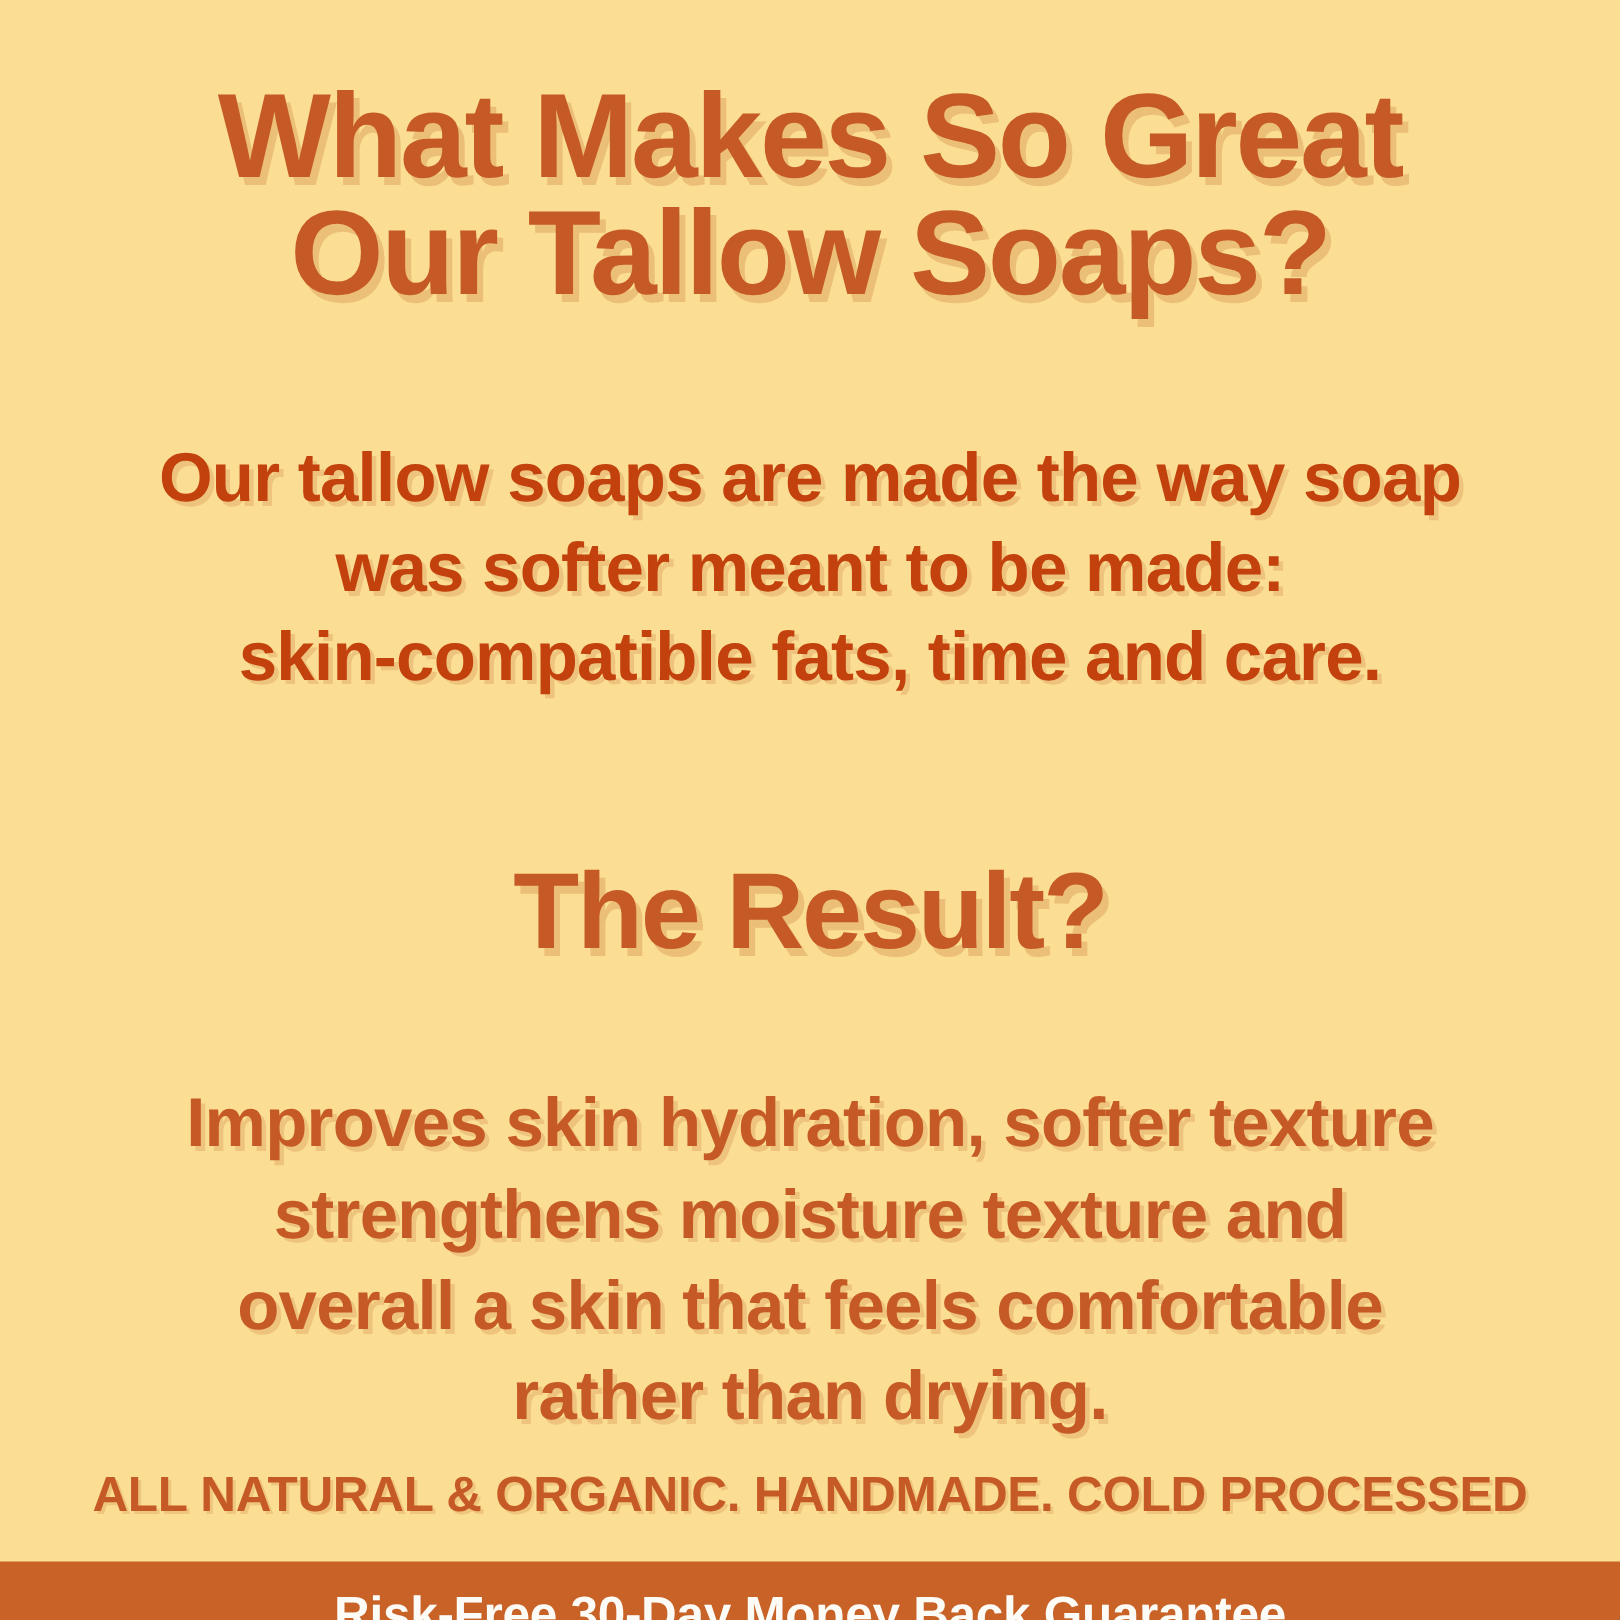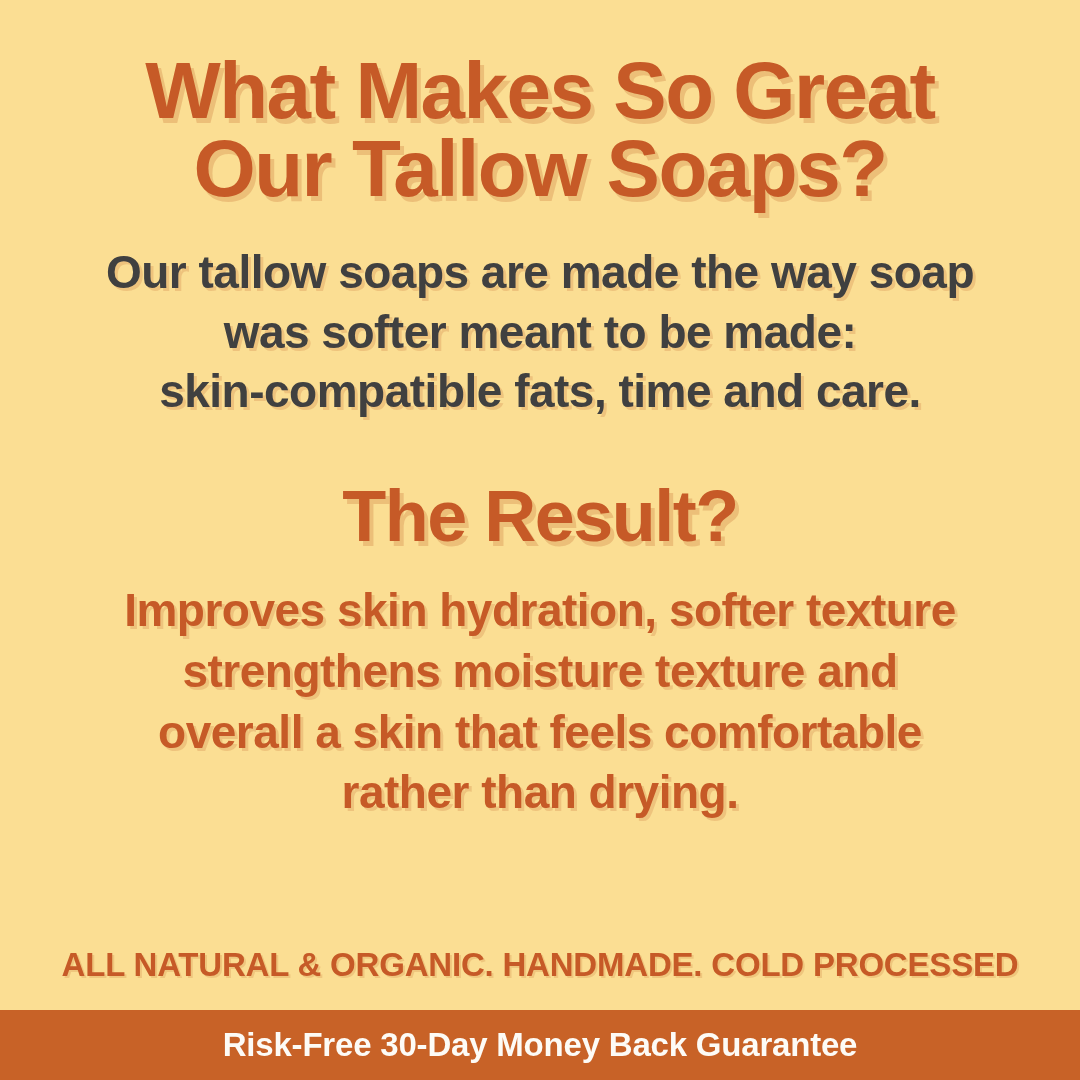--- a/index.html
+++ b/index.html
@@ -26,20 +26,21 @@
   }
 
   .content-area {
     width: 884px;
     flex: 1 1 auto;
     display: flex;
     flex-direction: column;
     align-items: center;
     padding-top: 52px;
     box-sizing: border-box;
+    gap: 46px;
   }
 
   .headline {
     width: 1000px;
     text-align: center;
     color: #C65A27;
     font-family: "Liberation Sans", sans-serif;
     font-weight: bold;
     font-size: 80px;
     line-height: 0.98;
@@ -49,21 +50,21 @@
   }
   .headline-line {
     display: block;
     white-space: nowrap;
   }
 
   .lead-paragraph {
     width: 960px;
     margin: 34px 0 0 0;
     text-align: center;
-    color: #404040;
+    color: #c2410c;
     font-weight: bold;
     font-size: 46px;
     line-height: 1.30;
     letter-spacing: -0.5px;
     text-shadow: 3px 3px 0 rgba(201, 120, 60, 0.26);
   }
   .lead-paragraph .txt-line {
     display: block;
     white-space: nowrap;
   }

